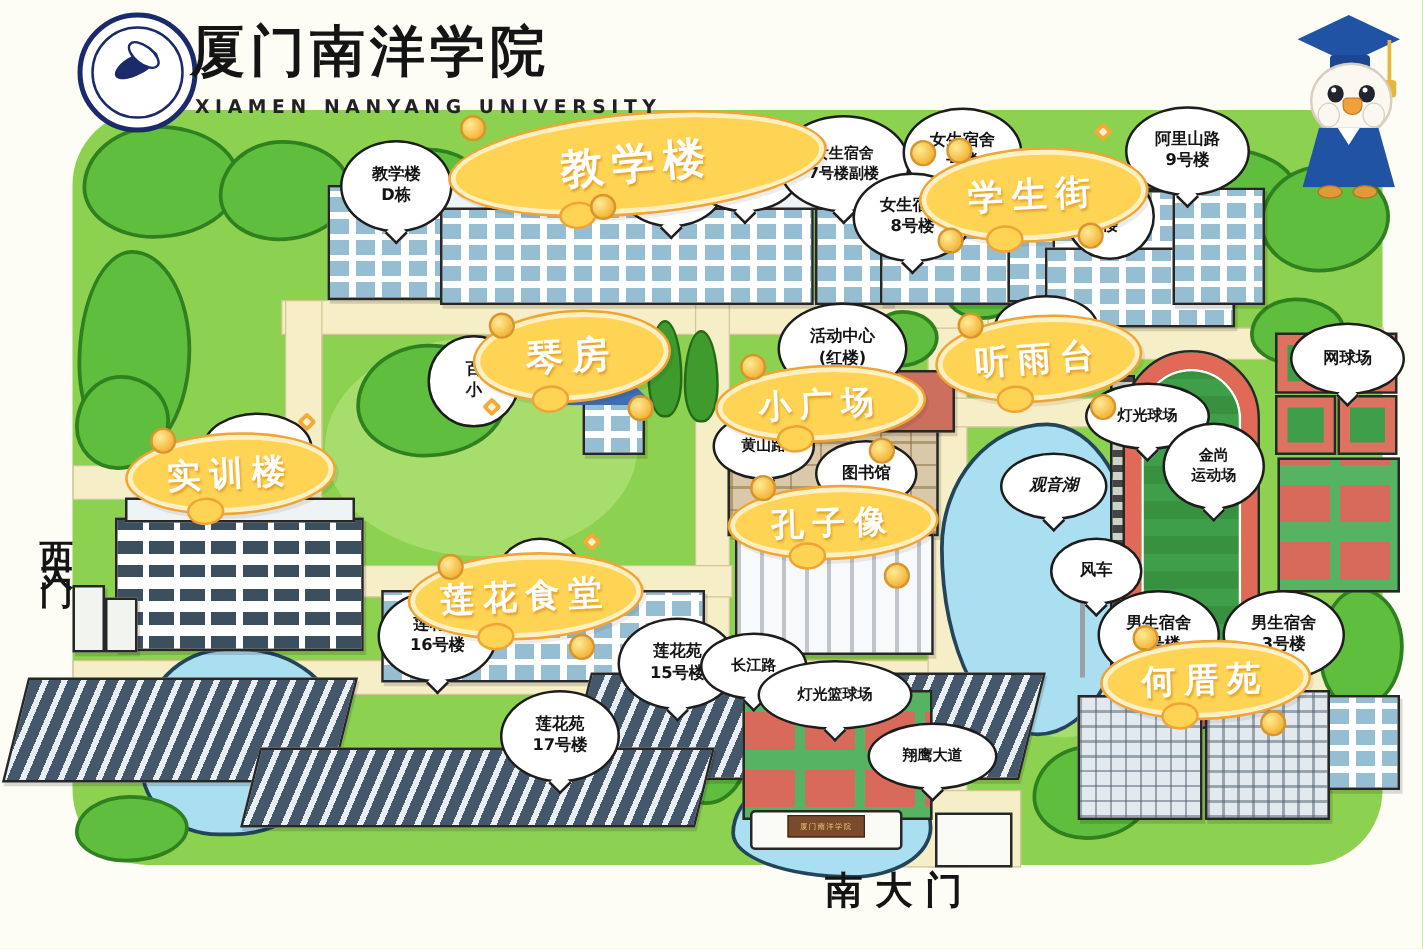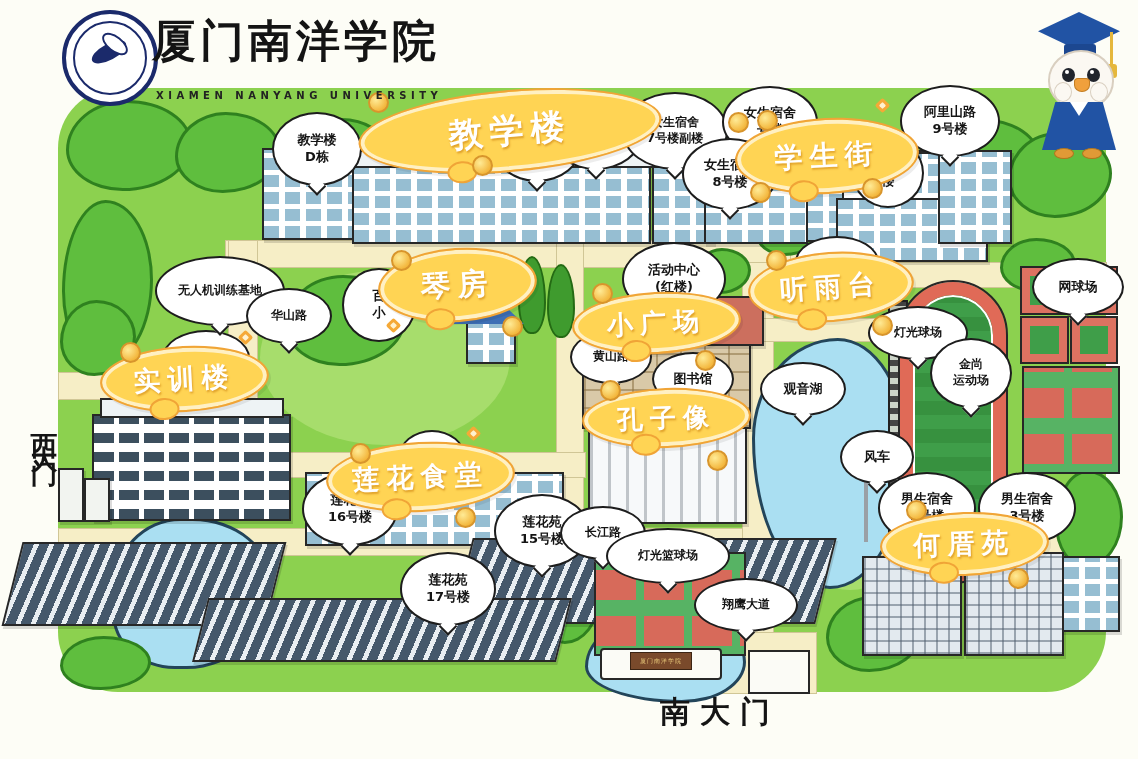--- a/index.html
+++ b/index.html
@@ -47,21 +47,21 @@
   .bubble.redtext{color:#c0504d;}
   
   .ylabel{position:absolute;background:#ffd454;border:2px solid #f0a437;border-radius:50%;display:flex;align-items:center;justify-content:center;color:#ffffff;font-weight:bold;z-index:40;letter-spacing:7px;text-shadow:1px 2px 2px rgba(222,158,40,.95);box-shadow:inset 0 0 0 4px rgba(255,255,255,.65),2px 3px 0 rgba(0,0,0,.07);}
   .ylabel::after{content:'';position:absolute;bottom:-9px;left:28%;width:26px;height:18px;background:#ffd454;border:2px solid #f0a437;border-radius:50%;z-index:-1;}
   
   .coin{position:absolute;width:17px;height:17px;background:radial-gradient(circle at 35% 35%,#ffeb96,#f3b63c 72%);border:2px solid #d8952c;border-radius:50%;z-index:55;}
   .sparkle{position:absolute;width:11px;height:11px;background:#f5a937;border-radius:2px;transform:rotate(45deg);z-index:55;}
   .sparkle::after{content:'';position:absolute;inset:3px;background:#fff2cf;border-radius:1px;}
   
   #title-zh{position:absolute;left:152px;top:12px;font-family:"DejaVu Serif","Liberation Serif",serif;font-size:44px;font-weight:900;color:#141414;letter-spacing:4px;z-index:90;}
-  #title-en{position:absolute;left:156px;top:90px;font-size:10px;font-weight:bold;color:#222;letter-spacing:4.5px;z-index:90;}
+  #title-en{position:absolute;left:156px;top:76px;font-size:15px;font-weight:bold;color:#222;letter-spacing:4.5px;z-index:90;}
   #seal{position:absolute;left:62px;top:10px;width:88px;height:88px;border:4px solid #1b2a6b;border-radius:50%;background:#fff;z-index:90;}
   #seal::before{content:'';position:absolute;inset:7px;border:2px solid #1b2a6b;border-radius:50%;}
   .seal-bird-body{position:absolute;left:24px;top:30px;width:38px;height:16px;background:#1b2a6b;border-radius:50%;transform:rotate(-28deg);}
   .seal-bird-wing{position:absolute;left:34px;top:22px;width:26px;height:12px;background:#ffffff;border:2px solid #1b2a6b;border-radius:50%;transform:rotate(38deg);}
   #west-gate{position:absolute;left:26px;top:412px;writing-mode:vertical-rl;font-size:27px;font-weight:bold;color:#141414;letter-spacing:12px;z-index:50;}
   #south-gate{position:absolute;left:660px;top:692px;font-size:30px;font-weight:bold;color:#141414;letter-spacing:10px;z-index:50;}
   .gate-slab{position:absolute;background:#fbfbf6;border:2.5px solid #272727;z-index:16;}
   #south-sign{position:absolute;left:630px;top:652px;width:60px;height:16px;background:#7a4a2b;border:1.5px solid #3c2413;color:#e9c97a;font-size:6px;display:flex;align-items:center;justify-content:center;letter-spacing:1px;z-index:17;overflow:hidden;}
   
   #mascot{position:absolute;left:1026px;top:6px;width:108px;height:152px;z-index:90;}
@@ -211,30 +211,28 @@
   <div class="bubble small" style="left:622px;top:92px;width:94px;height:66px;">女生宿舍
 7号楼副楼</div>
   <div class="bubble" style="left:722px;top:86px;width:84px;height:60px;">女生宿舍
 号楼</div>
   <div class="bubble" style="left:682px;top:138px;width:84px;height:60px;">女生宿舍
 8号楼</div>
   <div class="bubble" style="left:900px;top:85px;width:88px;height:60px;">阿里山路
 9号楼</div>
   <div class="bubble under notail" style="left:852px;top:138px;width:60px;height:58px;">舍
 楼</div>
-  <div class="bubble small" style="left:155px;top:256px;width:118px;height:58px;">无人机训练基地</div>
-  <div class="bubble small" style="left:246px;top:288px;width:74px;height:44px;">华山路</div>
   <div class="bubble under notail" style="left:162px;top:330px;width:76px;height:44px;">实训楼</div>
   <div class="bubble" style="left:622px;top:242px;width:92px;height:62px;">活动中心
 (红楼)</div>
   <div class="bubble small" style="left:795px;top:236px;width:72px;height:40px;">黄河路</div>
   <div class="bubble small" style="left:868px;top:306px;width:88px;height:42px;">灯光球场</div>
   <div class="bubble small" style="left:570px;top:330px;width:70px;height:42px;">黄山路</div>
   <div class="bubble" style="left:652px;top:352px;width:70px;height:42px;">图书馆</div>
-  <div class="bubble" style="left:760px;top:362px;width:74px;height:42px;">观音湖</div>
+  <div class="bubble" style="left:800px;top:362px;width:74px;height:42px;font-style:italic;">观音湖</div>
   <div class="bubble" style="left:1032px;top:258px;width:80px;height:46px;">网球场</div>
   <div class="bubble small" style="left:930px;top:338px;width:70px;height:58px;">金尚
 运动场</div>
   <div class="bubble" style="left:840px;top:430px;width:62px;height:42px;">风车</div>
   <div class="bubble" style="left:878px;top:472px;width:86px;height:60px;">男生宿舍
 1号楼</div>
   <div class="bubble" style="left:978px;top:472px;width:86px;height:60px;">男生宿舍
 3号楼</div>
   <div class="bubble" style="left:302px;top:472px;width:84px;height:62px;">莲花苑
 16号楼</div>

